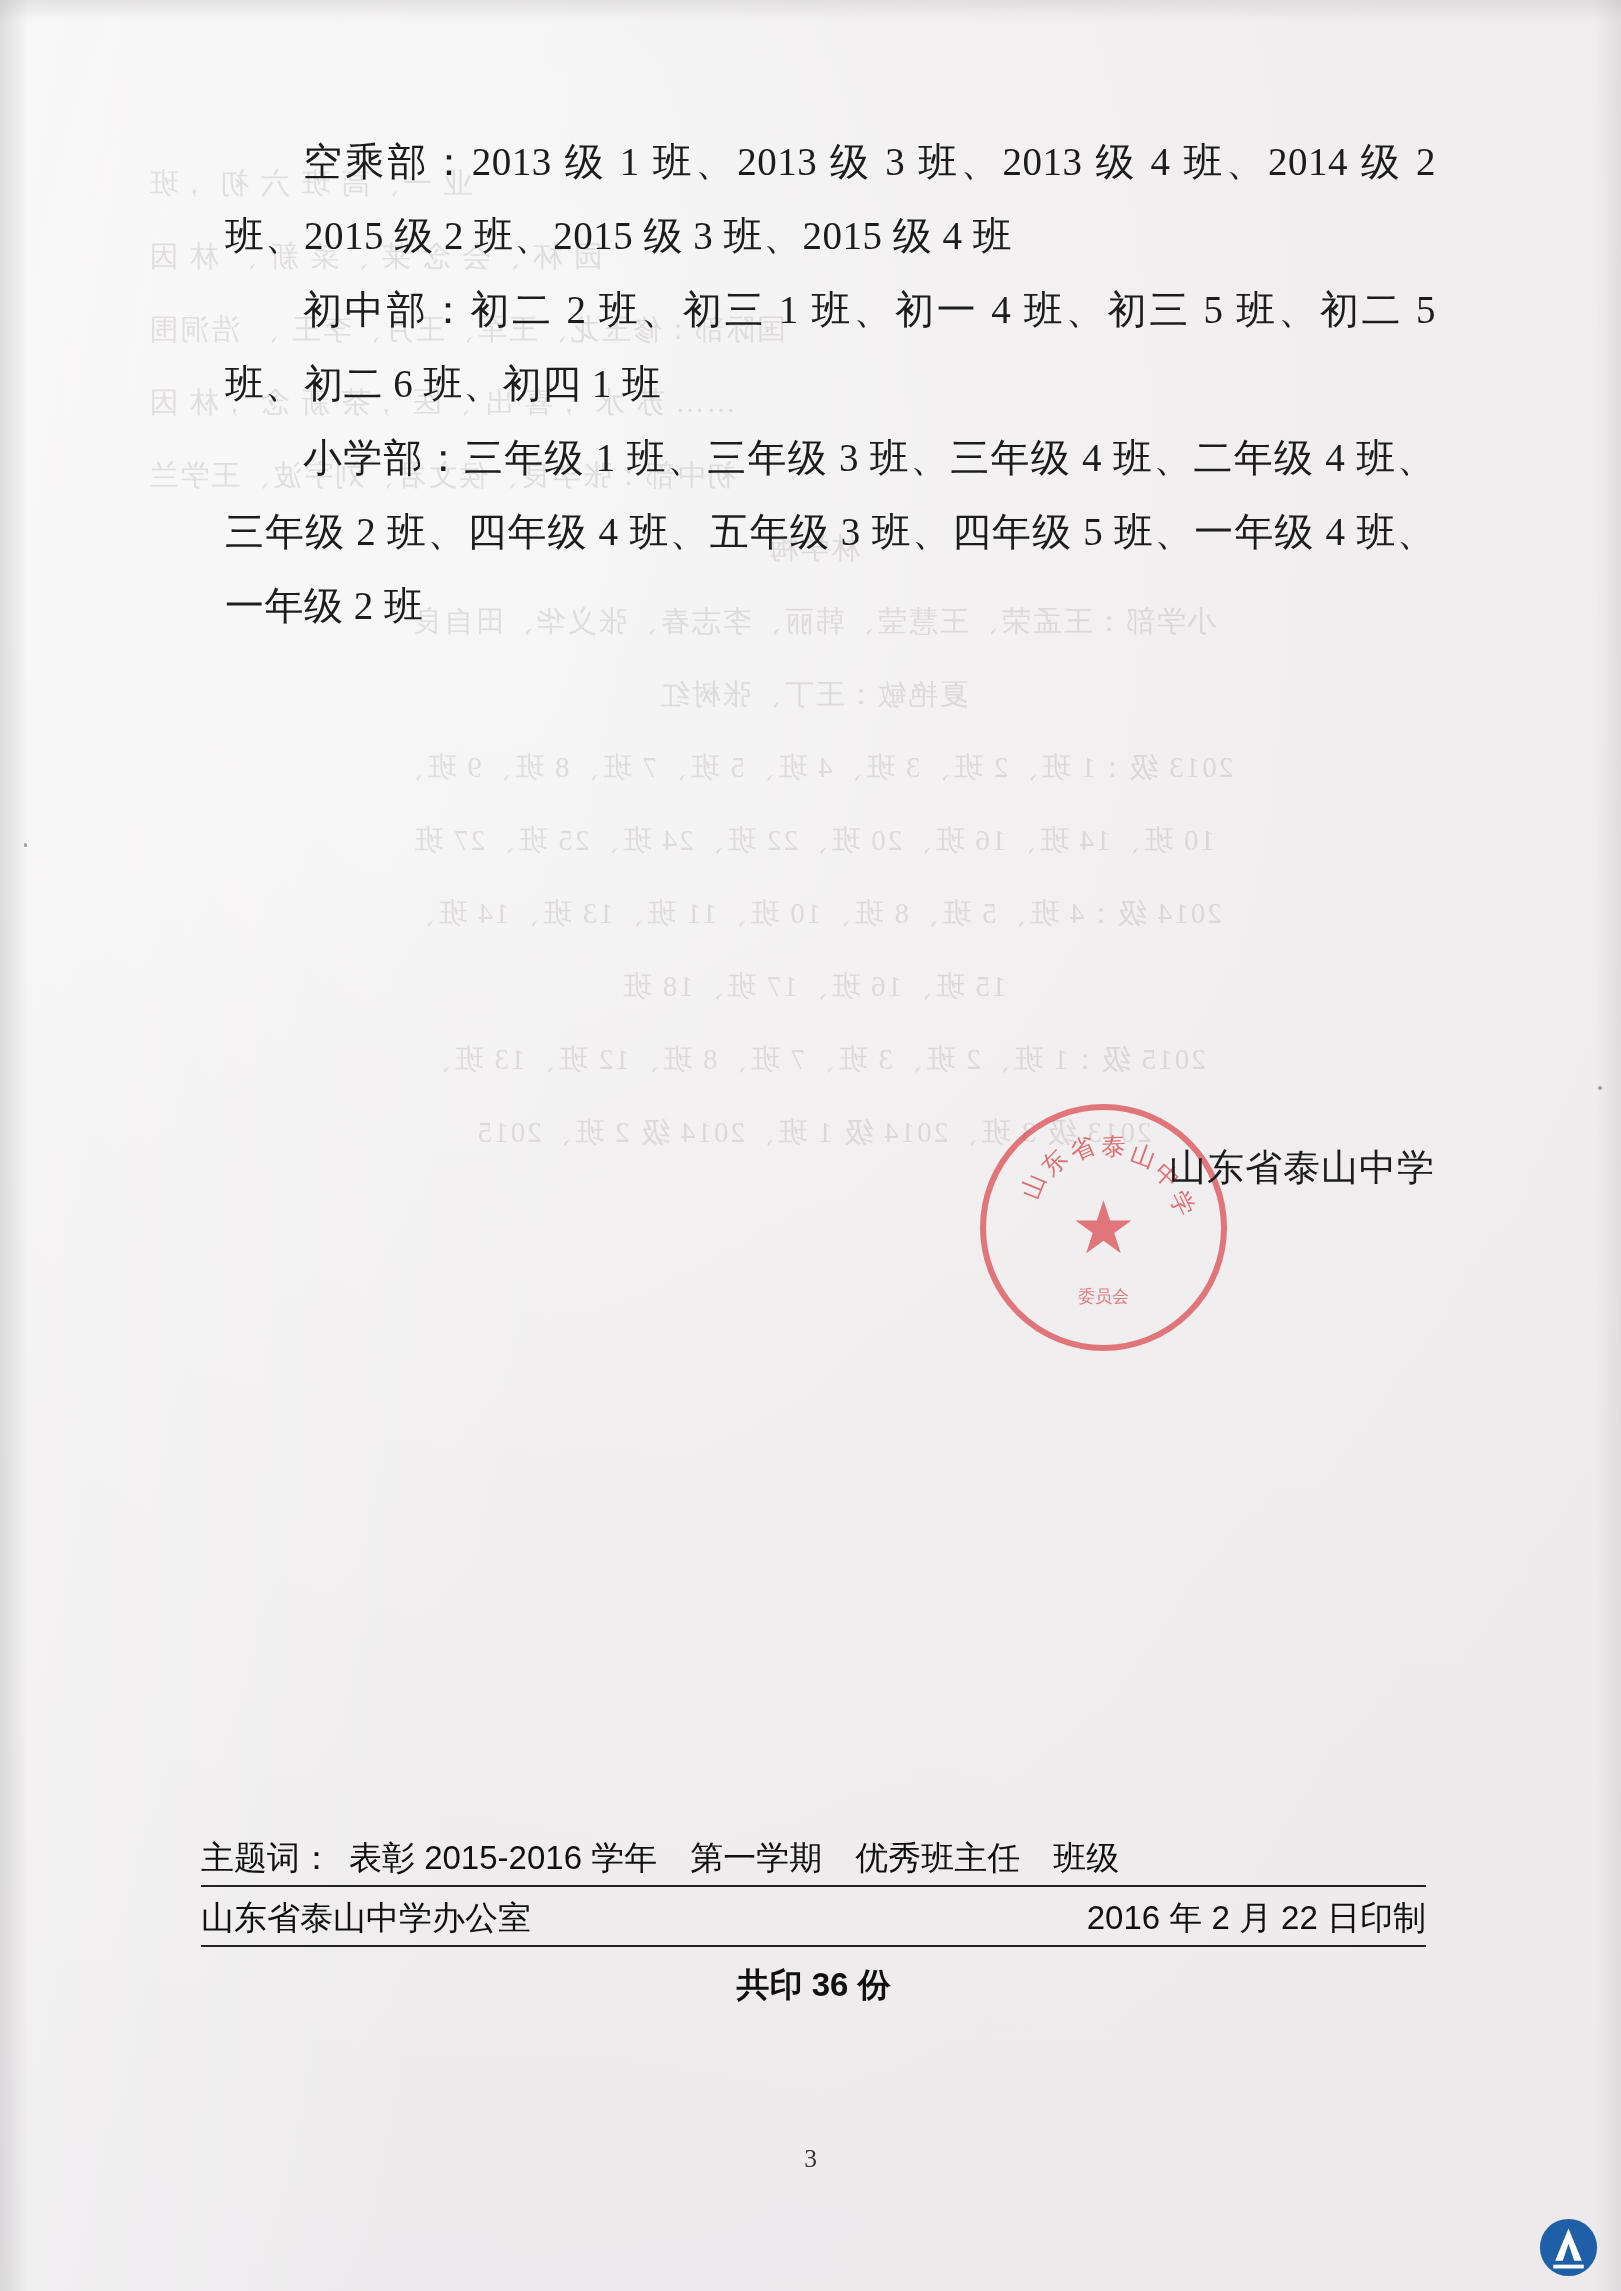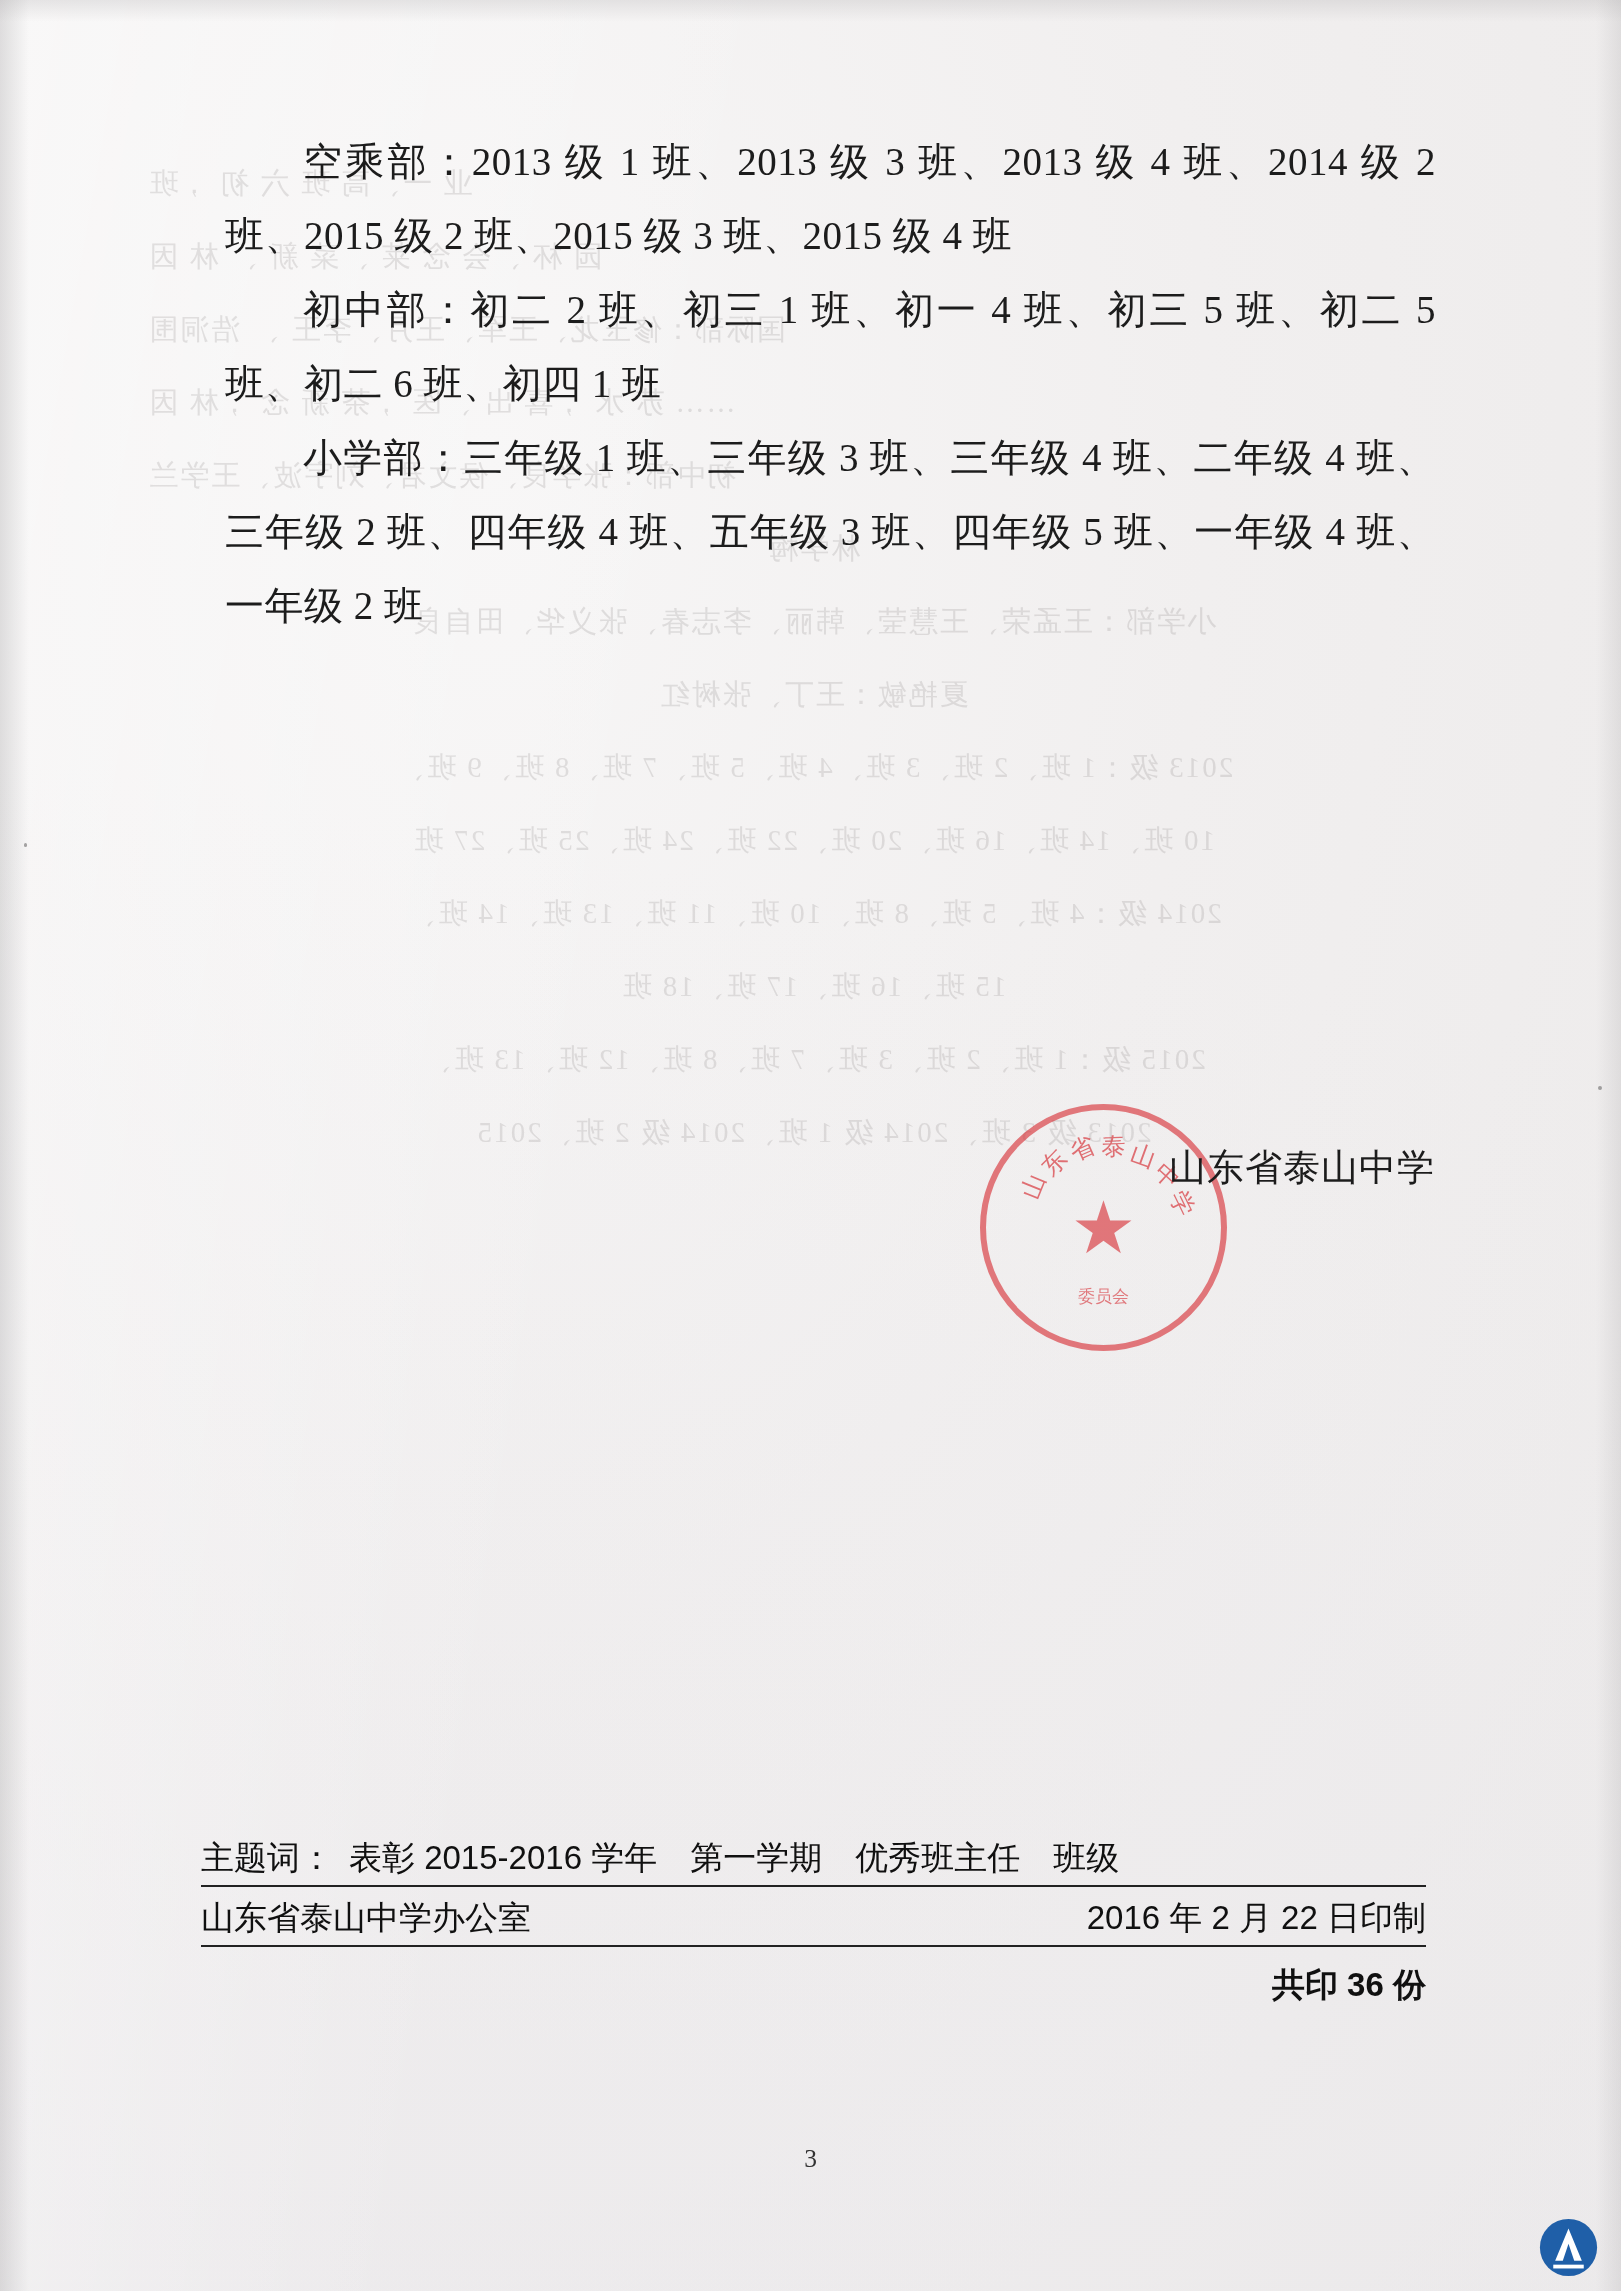--- a/index.html
+++ b/index.html
@@ -172,21 +172,21 @@
   }
   .footer-line.second {
     justify-content: space-between;
     margin-top: 7.8px;
     text-align: right;
   }
   .footer-kw-label { margin-right: 16px; }
   .footer-kw-val { }
   .footer-total {
     margin-top: 15.7px;
-    text-align: right;
+    text-align: center;
     font-size: 33px;
     font-weight: bold;
     font-family: "Liberation Sans", sans-serif;
   }
 
   .page-number {
     position: absolute;
     left: 0;
     right: 0;
     bottom: 118px;

